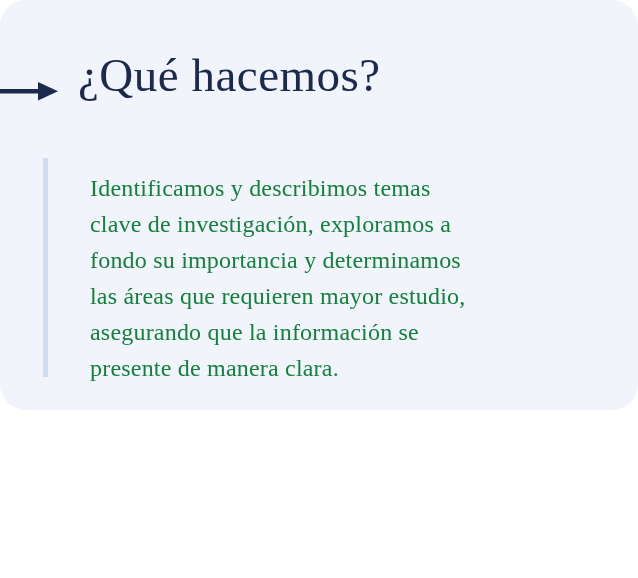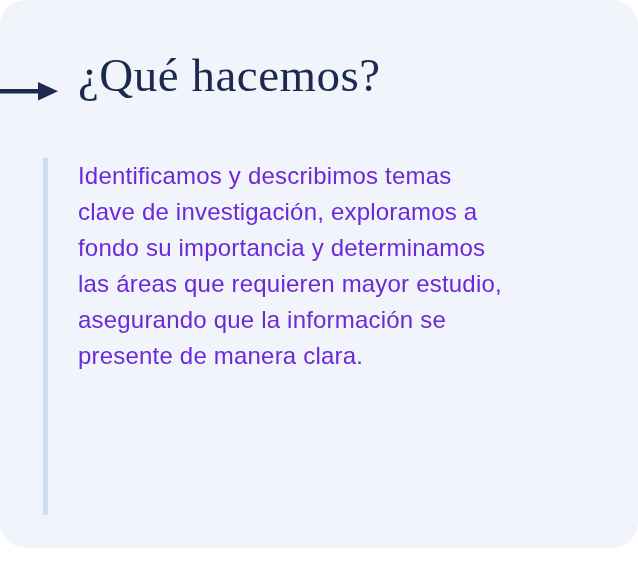--- a/index.html
+++ b/index.html
@@ -6,21 +6,21 @@
     margin: 0;
     padding: 0;
     background: #ffffff;
     width: 638px;
     height: 578px;
     font-family: "Liberation Sans", sans-serif;
   }
   .card {
     position: relative;
     width: 638px;
-    height: 548px;
+    height: 410px;
     background: #f1f4fa;
     border-radius: 26px;
     overflow: hidden;
     box-sizing: border-box;
   }
   .arrow-icon {
     position: absolute;
     left: 0;
     top: 81px;
     width: 58px;
@@ -42,26 +42,26 @@
     position: absolute;
     left: 43px;
     top: 158px;
     bottom: 33px;
     right: 40px;
     border-left: 5px solid #cfddf3;
     padding-left: 30px;
     box-sizing: border-box;
   }
   .description {
-    margin: 0;
-    font-family: Liberation Sans, sans-serif;
+    margin: 12px;
+    font-family: Liberation Serif, serif;
     font-size: 24px;
     line-height: 36px;
     letter-spacing: 0.2px;
-    color: #6d28d9;
+    color: #15803d;
     white-space: pre-line;
   }
 </style>
 </head>
 <body>
 
 <div class="card">
 
   <svg class="arrow-icon" viewBox="0 0 58 20" xmlns="http://www.w3.org/2000/svg" aria-hidden="true">
     <rect x="0" y="8" width="44" height="4.5" fill="#1c2a4e"></rect>

